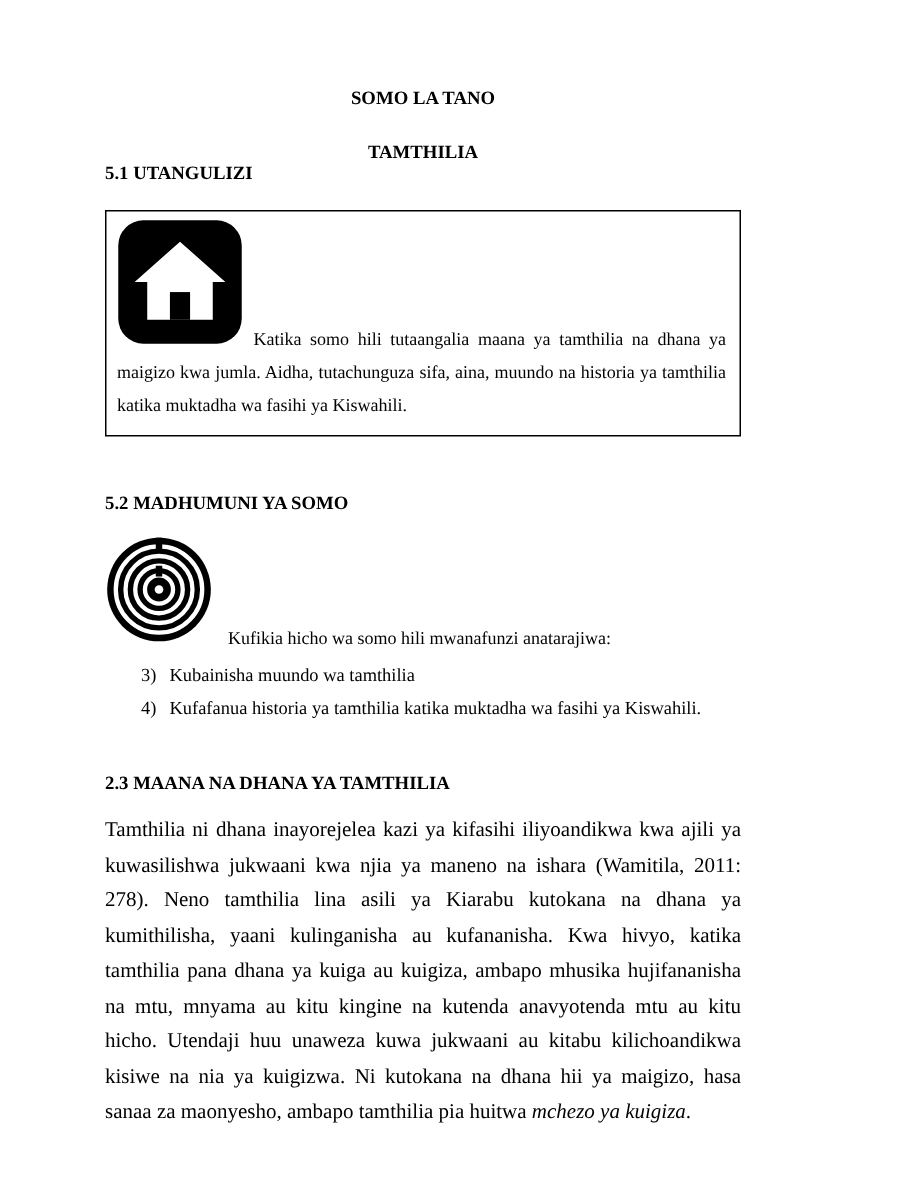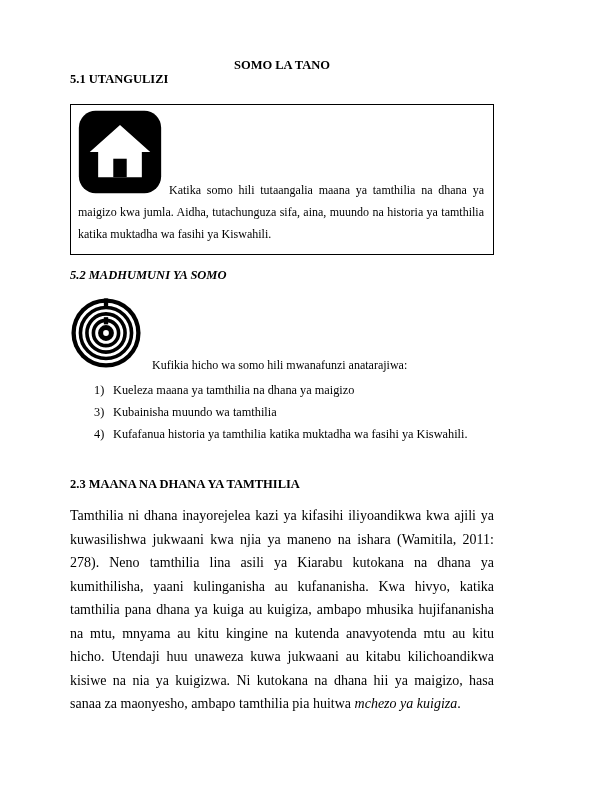--- a/index.html
+++ b/index.html
@@ -35,21 +35,21 @@
     line-height: 14px;
   }
   .section-heading {
     font-size: 12.5px;
     font-weight: bold;
     text-align: left;
     margin: 0;
     line-height: 15px;
   }
   .h-5-1 { }
-  .h-5-2 { margin-top: 13px; font-style: italic; }
+  .h-5-2 { margin-top: 37px; }
   .h-5-3 { margin-top: 32px; }
 
   .intro-box {
     margin-top: 17px;
     border: 1.5px solid #000000;
     padding: 5px 9px 9px 7px;
   }
   .icon-par {
     margin: 0;
     font-size: 12px;
@@ -89,20 +89,21 @@
     text-align: justify;
   }
   .body-par em { font-style: italic; }
 </style>
 </head>
 <body>
 
 <div class="page">
 
   <h1 class="doc-title">SOMO LA TANO</h1>
+  <h2 class="doc-subtitle">TAMTHILIA</h2>
 
   <h3 class="section-heading h-5-1">5.1 UTANGULIZI</h3>
 
   <div class="intro-box">
     <p class="icon-par"><span class="icon-wrap home"><svg viewBox="0 0 100 100" xmlns="http://www.w3.org/2000/svg" aria-hidden="true">
             <rect x="1" y="1" width="98" height="98" rx="20" fill="#000000"></rect>
             <polygon points="50,18 86,50 76,50 76,80 24,80 24,50 14,50" fill="#ffffff"></polygon>
             <rect x="42" y="58" width="16" height="22" fill="#000000"></rect>
           </svg></span><span>Katika somo hili tutaangalia maana ya tamthilia na dhana ya maigizo kwa jumla. Aidha, tutachunguza sifa, aina, muundo na historia ya tamthilia katika muktadha wa fasihi ya Kiswahili.</span></p>
   </div>
@@ -115,21 +116,20 @@
             <circle cx="50" cy="50" r="40" fill="none" stroke="#ffffff" stroke-width="4"></circle>
             <circle cx="50" cy="50" r="31" fill="none" stroke="#ffffff" stroke-width="4"></circle>
             <circle cx="50" cy="50" r="22" fill="none" stroke="#ffffff" stroke-width="4"></circle>
             <circle cx="50" cy="50" r="13" fill="none" stroke="#ffffff" stroke-width="4"></circle>
             <circle cx="50" cy="50" r="4" fill="#ffffff"></circle>
             <rect x="47" y="2" width="6" height="12" fill="#000000"></rect>
             <rect x="47" y="28" width="6" height="10" fill="#000000"></rect>
           </svg></span><span>Kufikia hicho wa somo hili mwanafunzi anatarajiwa:</span></p>
 
     <ol class="objectives">
-      <li><span class="num">1)</span><span class="txt">Kueleza maana ya tamthilia na dhana ya maigizo</span></li>
       <li><span class="num">3)</span><span class="txt">Kubainisha muundo wa tamthilia</span></li>
       <li><span class="num">4)</span><span class="txt">Kufafanua historia ya tamthilia katika muktadha wa fasihi ya Kiswahili.</span></li>
     </ol>
   </div>
 
   <h3 class="section-heading h-5-3">2.3 MAANA NA DHANA YA TAMTHILIA</h3>
 
   <p class="body-par"><span>Tamthilia ni dhana inayorejelea kazi ya kifasihi iliyoandikwa kwa ajili ya kuwasilishwa jukwaani kwa njia ya maneno na ishara (Wamitila, 2011: 278). Neno tamthilia lina asili ya Kiarabu kutokana na dhana ya kumithilisha, yaani kulinganisha au kufananisha. Kwa hivyo, katika tamthilia pana dhana ya kuiga au kuigiza, ambapo mhusika hujifananisha na mtu, mnyama au kitu kingine na kutenda anavyotenda mtu au kitu hicho. Utendaji huu unaweza kuwa jukwaani au kitabu kilichoandikwa kisiwe na nia ya kuigizwa. Ni kutokana na dhana hii ya maigizo, hasa sanaa za maonyesho, ambapo tamthilia pia huitwa </span><em>mchezo ya kuigiza</em><span>.</span></p>
 
 </div>

